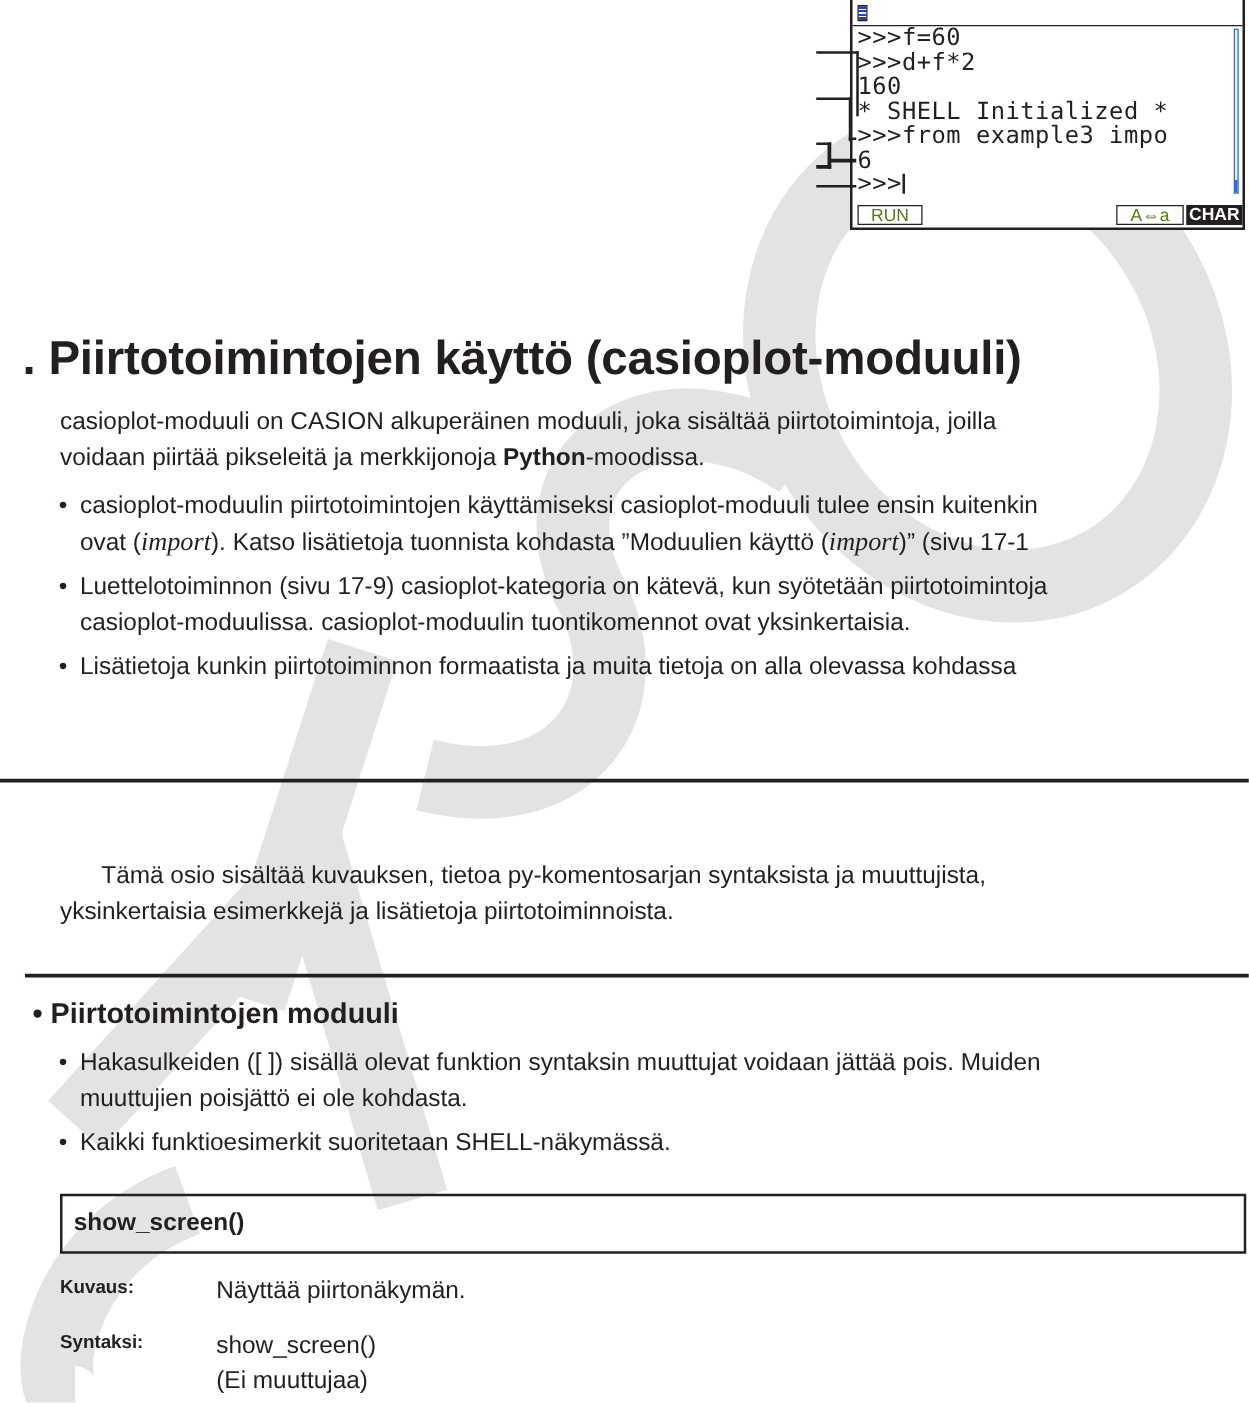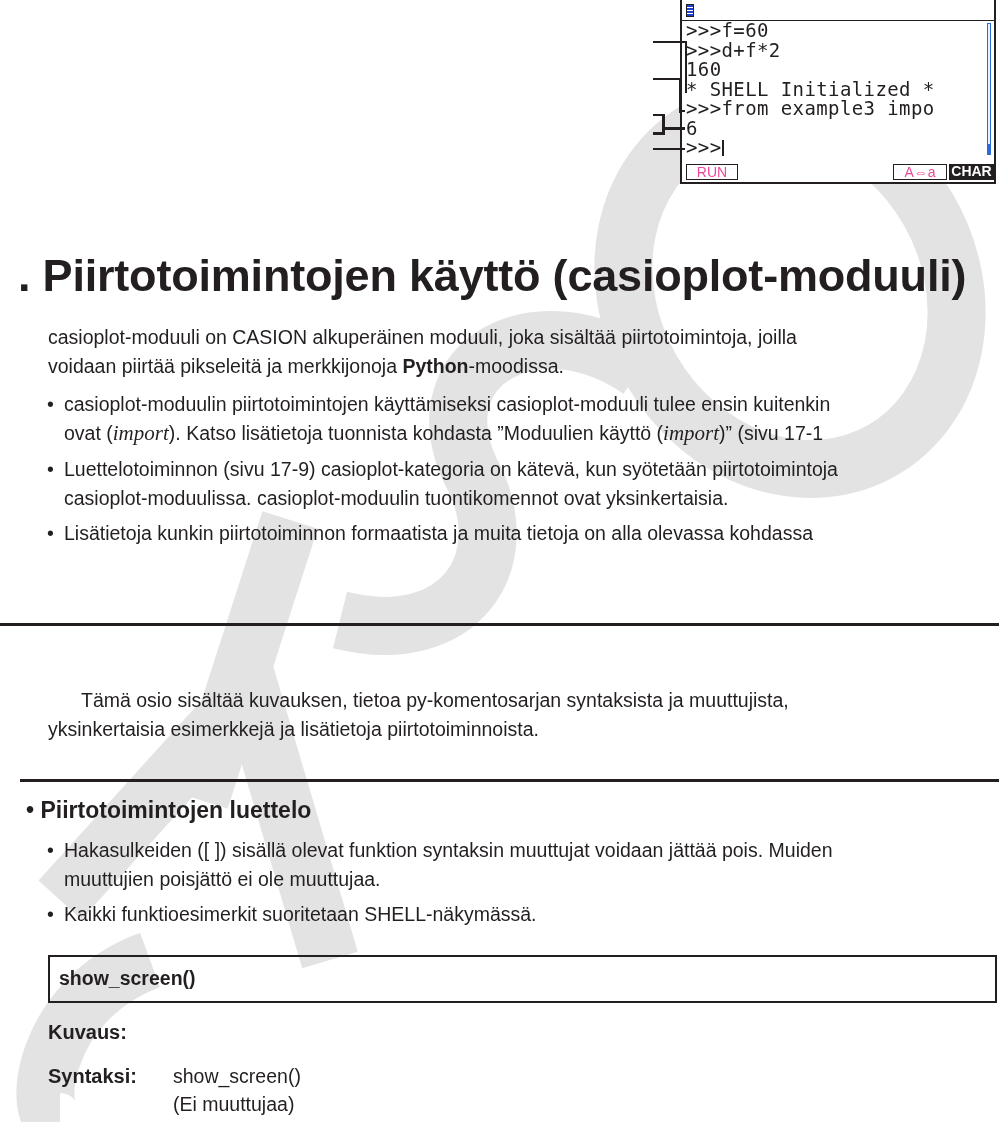--- a/index.html
+++ b/index.html
@@ -35,45 +35,45 @@
     .calc .scrollbar {
       position: absolute; right: 3px; top: 23px; width: 4px; height: 132px;
       border: 1px solid #2b6cd8; box-sizing: border-box; background: #e8f0ff;
     }
     .calc .scrollbar .thumb { position: absolute; left: 0; right: 0; bottom: 0; height: 10px; background: #2b6cd8; }
     .calc .fkeys { position: absolute; left: 4px; right: 2px; bottom: 2px; height: 18px; }
     .fkey {
       position: absolute; bottom: 0; height: 16px; font-family: "Liberation Sans", sans-serif;
       font-size: 14px; line-height: 15px; text-align: center; box-sizing: border-box;
     }
-    .fkey.outline { border: 1.5px solid #231f20; background: #fff; color: #ec4899; margin-top: 18px; }
+    .fkey.outline { border: 1.5px solid #231f20; background: #fff; color: #4d7c0f; margin-top: 18px; }
     .fkey.filled { background: #231f20; color: #fff; font-weight: bold; }
 
     .callout { position: absolute; border-color: #231f20; border-style: solid; border-width: 0; }
 
     
     .h1 {
-      position: absolute; left: 18px; top: 250px; font-size: 45px; font-weight: bold;
+      position: absolute; left: 18px; top: 266px; font-size: 38px; font-weight: bold;
       letter-spacing: -0.2px; white-space: nowrap;
     }
     .p { position: absolute; font-size: 19.5px; line-height: 29px; white-space: nowrap; }
     .bullet { position: absolute; font-size: 19.5px; line-height: 29px; white-space: nowrap; }
     .bullet .dot { position: absolute; left: -17px; top: 0; }
     .it { font-family: "Liberation Serif", serif; font-style: italic; font-size: 21px; }
 
     .rule { position: absolute; height: 3px; background: #231f20; }
     .h2 { position: absolute; font-size: 24px; font-weight: bold; white-space: nowrap; }
     .h3 { position: absolute; font-size: 23px; font-weight: bold; white-space: nowrap; }
 
     .fnbox {
       position: absolute; left: 48px; top: 955px; width: 949px; height: 48px;
       border: 2px solid #231f20; box-sizing: border-box;
     }
     .fnbox .name { position: absolute; left: 9px; top: 10px; font-size: 19.5px; font-weight: bold; }
-    .label { position: absolute; font-size: 20px; font-weight: bold; white-space: nowrap; }
+    .label { position: absolute; font-size: 15px; font-weight: bold; white-space: nowrap; }
     .val { position: absolute; font-size: 19.5px; white-space: nowrap; }
   </style>
 </head>
 <body>
 
 <svg class="watermark" viewBox="0 0 999 1122">
   <g fill="none" stroke="#e3e3e3" stroke-width="58" stroke-linecap="butt">
 
     <ellipse cx="790" cy="290" rx="160" ry="185" transform="rotate(-30 790 290)"></ellipse>
 
@@ -138,34 +138,35 @@
   <div class="bullet" style="left:64px; top:519px;">
     <span class="dot">•</span>
     <span>Lisätietoja kunkin piirtotoiminnon formaatista ja muita tietoja on alla olevassa kohdassa</span><br>
   </div>
 
   <div class="rule" style="left:0; top:623px; width:999px;"></div>
   <div class="p" style="left:48px; top:686px;margin-left:33px;">Tämä osio sisältää kuvauksen, tietoa py-komentosarjan syntaksista ja muuttujista,</div>
   <div class="p" style="left:48px; top:715px;">yksinkertaisia esimerkkejä ja lisätietoja piirtotoiminnoista.</div>
 
   <div class="rule" style="left:20px; top:779px; width:979px;"></div>
-  <div class="h3" style="left:26px; top:797px;"><span>•</span> <span>Piirtotoimintojen luettelo</span></div>
+  <div class="h3" style="left:26px; top:797px;"><span>•</span> <span>Piirtotoimintojen moduuli</span></div>
   <div class="bullet" style="left:64px; top:836px;">
     <span class="dot">•</span>
     <span>Hakasulkeiden ([ ]) sisällä olevat funktion syntaksin muuttujat voidaan jättää pois. Muiden</span><br>
-    <span>muuttujien poisjättö ei ole muuttujaa.</span>
+    <span>muuttujien poisjättö ei ole kohdasta.</span>
   </div>
   <div class="bullet" style="left:64px; top:900px;">
     <span class="dot">•</span>
     <span>Kaikki funktioesimerkit suoritetaan SHELL-näkymässä.</span>
   </div>
 
   <div class="fnbox">
     <span class="name">show_screen()</span>
   </div>
 
   <div class="label" style="left:48px; top:1021px;">Kuvaus:</div>
+  <div class="val" style="left:173px; top:1021px;">Näyttää piirtonäkymän.</div>
 
   <div class="label" style="left:48px; top:1065px;">Syntaksi:</div>
   <div class="val" style="left:173px; top:1065px;">show_screen()</div>
   <div class="val" style="left:173px; top:1093px;">(Ei muuttujaa)</div>
 
 </div>
 
 </body></html>

